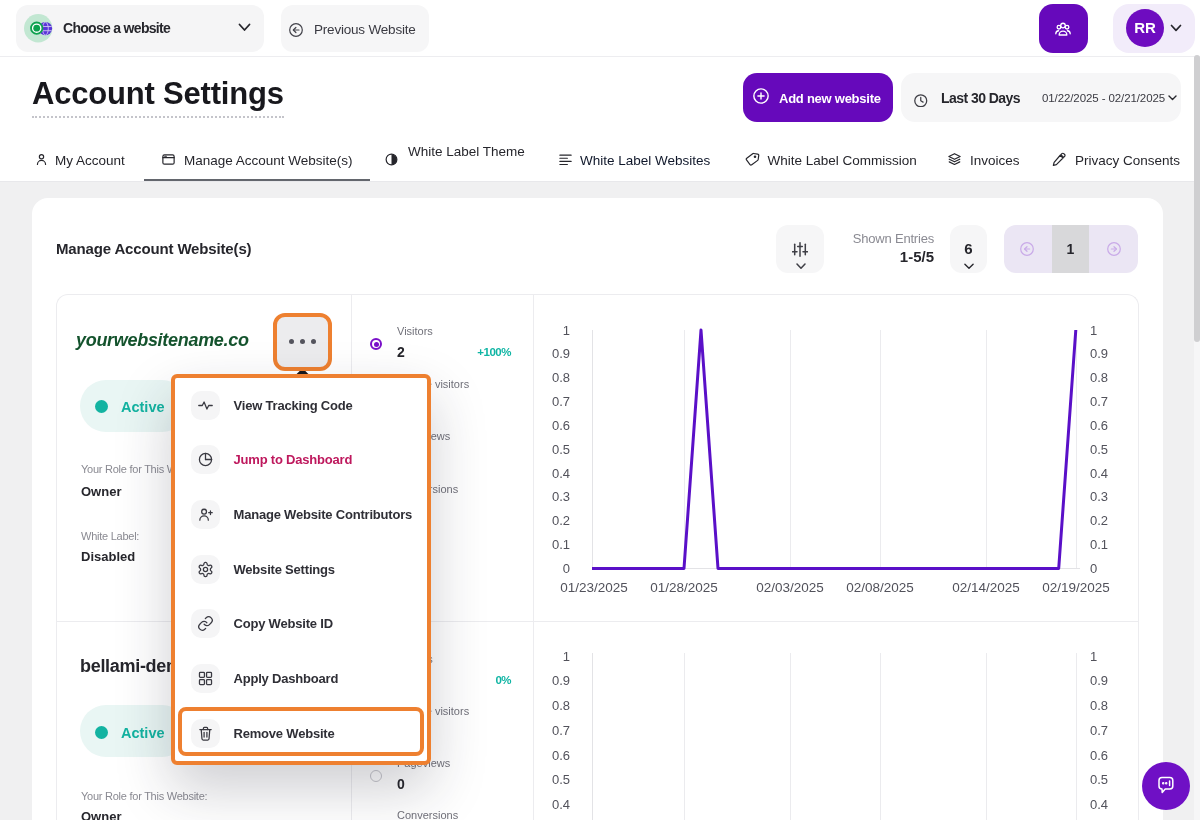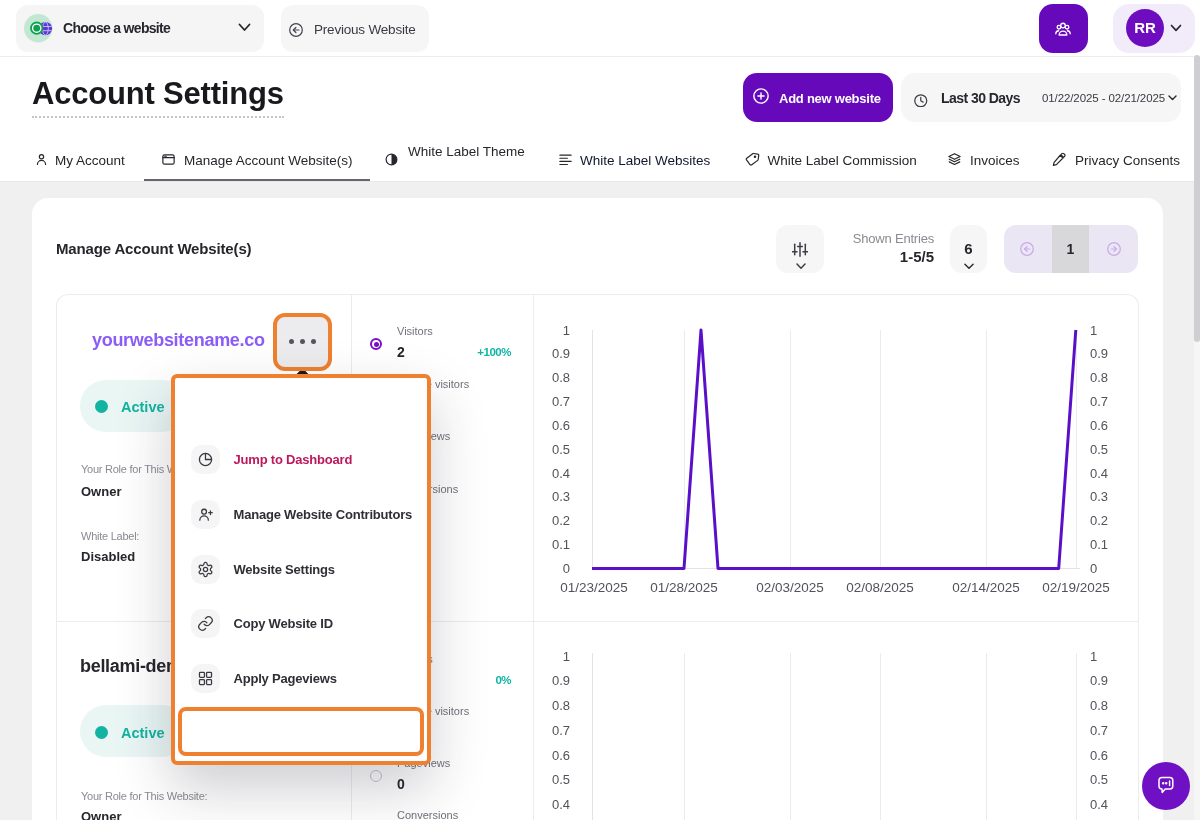--- a/index.html
+++ b/index.html
@@ -160,21 +160,21 @@
     <circle cx="8" cy="8" r="7.2"></circle>
       <line x1="5" y1="8" x2="10.4" y2="8"></line>
       <polyline points="8,5.4 10.8,8 8,10.6"></polyline>
   </svg>
 
   <div class="abs" style="left:56px;top:293.5px;width:1083px;height:526.5px;border:1px solid #ececef;border-bottom:none;border-radius:12px 12px 0 0;"></div>
   <div class="abs" style="left:351px;top:295px;width:1px;height:525px;background:#ececef;"></div>
   <div class="abs" style="left:533px;top:295px;width:1px;height:525px;background:#ececef;"></div>
   <div class="abs" style="left:57px;top:621px;width:1082px;height:1px;background:#ececef;"></div>
 
-  <div class="abs" style="left:92px;top:330px;font-size:18px;font-weight:700;letter-spacing:-0.3px;color:#8b5cf6;">yourwebsitename.co</div>
+  <div class="abs" style="left:76px;top:330px;font-size:18px;font-weight:700;letter-spacing:-0.3px;color:#14532d;font-style:italic;">yourwebsitename.co</div>
   <div class="abs" style="left:273px;top:313px;width:59px;height:58px;border:4.5px solid #ee8030;border-radius:12px;background:#ececee;z-index:42;"></div>
   <div class="abs" style="left:289px;top:339px;width:27px;display:flex;justify-content:space-between;z-index:43;">
     <i style="width:5px;height:5px;border-radius:50%;background:#55555e;"></i>
       <i style="width:5px;height:5px;border-radius:50%;background:#55555e;"></i>
       <i style="width:5px;height:5px;border-radius:50%;background:#55555e;"></i>
   </div>
 
   <div class="abs" style="left:80px;top:380px;width:108px;height:52px;border-radius:26px;background:#e9f6f4;"></div>
   <div class="abs" style="left:95px;top:400px;width:13px;height:13px;border-radius:50%;background:#13b3a1;"></div>
   <div class="abs" style="left:121px;top:399px;font-size:14.5px;font-weight:700;color:#13b3a1;">Active</div>
@@ -281,20 +281,27 @@
       <text x="557" y="83.5" font-size="13" fill="#52525b" text-anchor="start" dominant-baseline="central">0.8</text>
       <text x="557" y="108.25" font-size="13" fill="#52525b" text-anchor="start" dominant-baseline="central">0.7</text>
       <text x="557" y="133" font-size="13" fill="#52525b" text-anchor="start" dominant-baseline="central">0.6</text>
       <text x="557" y="157.75" font-size="13" fill="#52525b" text-anchor="start" dominant-baseline="central">0.5</text>
       <text x="557" y="182.5" font-size="13" fill="#52525b" text-anchor="start" dominant-baseline="central">0.4</text>
       <text x="557" y="207.25" font-size="13" fill="#52525b" text-anchor="start" dominant-baseline="central">0.3</text>
     </svg>
 
   <div class="abs" style="left:297.8px;top:370px;width:9px;height:9px;background:#17171c;transform:rotate(45deg);z-index:40;"></div>
   <div id="menu" class="abs" style="left:171px;top:374px;width:260px;height:391px;background:#fff;border:4px solid #ee8030;border-radius:6px;z-index:50;box-shadow:0 24px 55px rgba(30,30,50,0.22);">
+      <div style="position:absolute;left:0;top:0px;width:252px;height:54.7px;">
+     <div style="position:absolute;left:16px;top:12.5px;width:29px;height:29px;border-radius:10px;background:#f5f5f6;"></div>
+     <svg style="position:absolute;left:22px;top:18.5px;" width="17" height="17" viewBox="0 0 24 24" fill="none" stroke="#3a3a42" stroke-width="1.8" stroke-linecap="round" stroke-linejoin="round">
+          <polyline points="2.5,12 7.5,12 10,7 14,17 16.5,12 21.5,12"></polyline>
+        </svg>
+     <span style="position:absolute;left:58.5px;top:19.5px;font-size:13px;font-weight:700;letter-spacing:-0.2px;color:#2f2f36;white-space:nowrap;">View Tracking Code</span>
+   </div>
       <div style="position:absolute;left:0;top:54.7px;width:252px;height:54.7px;">
      <div style="position:absolute;left:16px;top:12.5px;width:29px;height:29px;border-radius:10px;background:#f5f5f6;"></div>
      <svg style="position:absolute;left:22px;top:18.5px;" width="17" height="17" viewBox="0 0 24 24" fill="none" stroke="#3a3a42" stroke-width="1.8" stroke-linecap="round" stroke-linejoin="round">
           <circle cx="12" cy="12" r="8.6"></circle>
           <line x1="12" y1="12" x2="12" y2="3.4"></line>
           <line x1="12" y1="12" x2="20.6" y2="12"></line>
         </svg>
      <span style="position:absolute;left:58.5px;top:19.5px;font-size:13px;font-weight:700;letter-spacing:-0.2px;color:#be185d;white-space:nowrap;">Jump to Dashboard</span>
    </div>
       <div style="position:absolute;left:0;top:109.4px;width:252px;height:54.7px;">
@@ -324,21 +331,32 @@
      <span style="position:absolute;left:58.5px;top:19.5px;font-size:13px;font-weight:700;letter-spacing:-0.2px;color:#2f2f36;white-space:nowrap;">Copy Website ID</span>
    </div>
       <div style="position:absolute;left:0;top:273.5px;width:252px;height:54.7px;">
      <div style="position:absolute;left:16px;top:12.5px;width:29px;height:29px;border-radius:10px;background:#f5f5f6;"></div>
      <svg style="position:absolute;left:22px;top:18.5px;" width="17" height="17" viewBox="0 0 24 24" fill="none" stroke="#3a3a42" stroke-width="1.8" stroke-linecap="round" stroke-linejoin="round">
           <rect x="3.5" y="3.5" width="7" height="7" rx="1.2"></rect>
           <rect x="13.5" y="3.5" width="7" height="7" rx="1.2"></rect>
           <rect x="3.5" y="13.5" width="7" height="7" rx="1.2"></rect>
           <rect x="13.5" y="13.5" width="7" height="7" rx="1.2"></rect>
         </svg>
-     <span style="position:absolute;left:58.5px;top:19.5px;font-size:13px;font-weight:700;letter-spacing:-0.2px;color:#2f2f36;white-space:nowrap;">Apply Pageviews</span>
+     <span style="position:absolute;left:58.5px;top:19.5px;font-size:13px;font-weight:700;letter-spacing:-0.2px;color:#2f2f36;white-space:nowrap;">Apply Dashboard</span>
+   </div>
+      <div style="position:absolute;left:0;top:328.20000000000005px;width:252px;height:54.7px;">
+     <div style="position:absolute;left:16px;top:12.5px;width:29px;height:29px;border-radius:10px;background:#f5f5f6;"></div>
+     <svg style="position:absolute;left:22px;top:18.5px;" width="17" height="17" viewBox="0 0 24 24" fill="none" stroke="#3a3a42" stroke-width="1.8" stroke-linecap="round" stroke-linejoin="round">
+          <path d="M4 6.5h16"></path>
+          <path d="M9 6.5V4.8a1.3 1.3 0 0 1 1.3-1.3h3.4A1.3 1.3 0 0 1 15 4.8v1.7"></path>
+          <path d="M6 6.5l1 13a1.8 1.8 0 0 0 1.8 1.7h6.4a1.8 1.8 0 0 0 1.8-1.7l1-13"></path>
+          <line x1="10" y1="10.5" x2="10" y2="17"></line>
+          <line x1="14" y1="10.5" x2="14" y2="17"></line>
+        </svg>
+     <span style="position:absolute;left:58.5px;top:19.5px;font-size:13px;font-weight:700;letter-spacing:-0.2px;color:#2f2f36;white-space:nowrap;">Remove Website</span>
    </div>
     </div>
   <div class="abs" style="left:178px;top:706.5px;width:246px;height:49px;border:4px solid #ee8030;border-radius:8px;z-index:60;"></div>
 
   <div class="abs" style="left:1194px;top:57px;width:6px;height:763px;background:#f6f6f7;"></div>
   <div class="abs" style="left:1194px;top:55px;width:6px;height:287px;border-radius:3px;background:#cfcfd1;"></div>
   <div class="abs" style="left:1142px;top:761.5px;width:48px;height:48px;border-radius:50%;background:#6f10c5;z-index:70;"></div>
   <svg class="abs ic" style="left:1154px;top:772px;z-index:71;" width="24" height="26" viewBox="0 0 24 26" fill="none" stroke="#fff" stroke-width="1.5" stroke-linecap="round" stroke-linejoin="round">
     <path d="M8.2 5.5h7.6a3 3 0 0 1 3 3v5.6a3 3 0 0 1-3 3h-4.6l-3 3.4-0.2-3.4h0a3 3 0 0 1-3-3V8.5a3 3 0 0 1 3-3z"></path>
     <circle cx="9.2" cy="11.3" r="0.5" fill="#fff"></circle>

